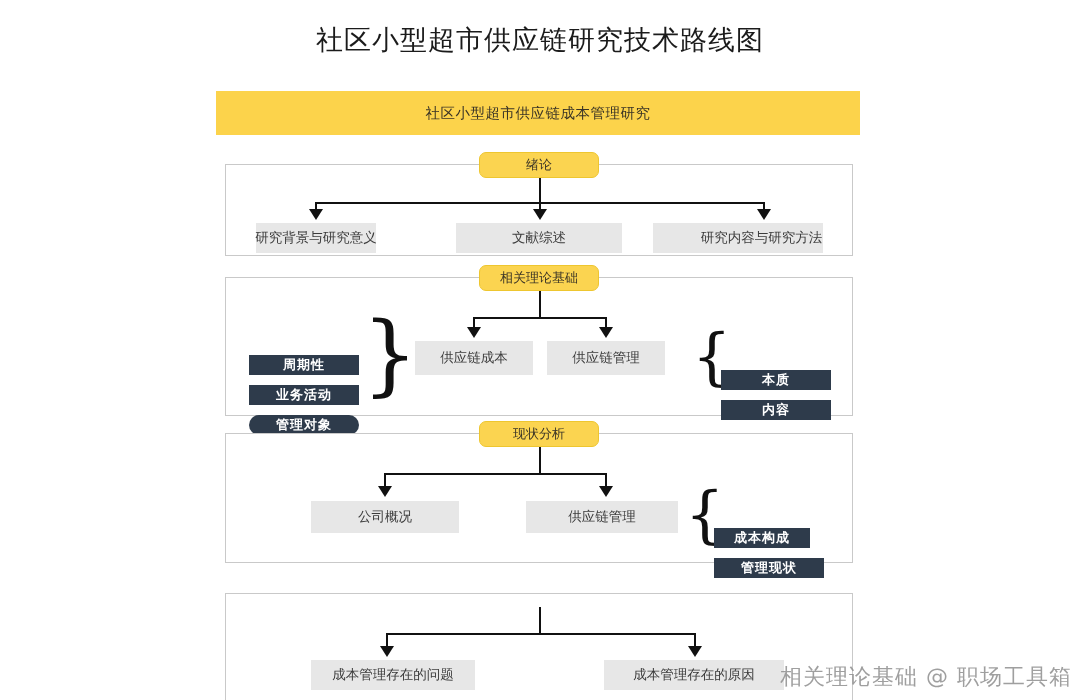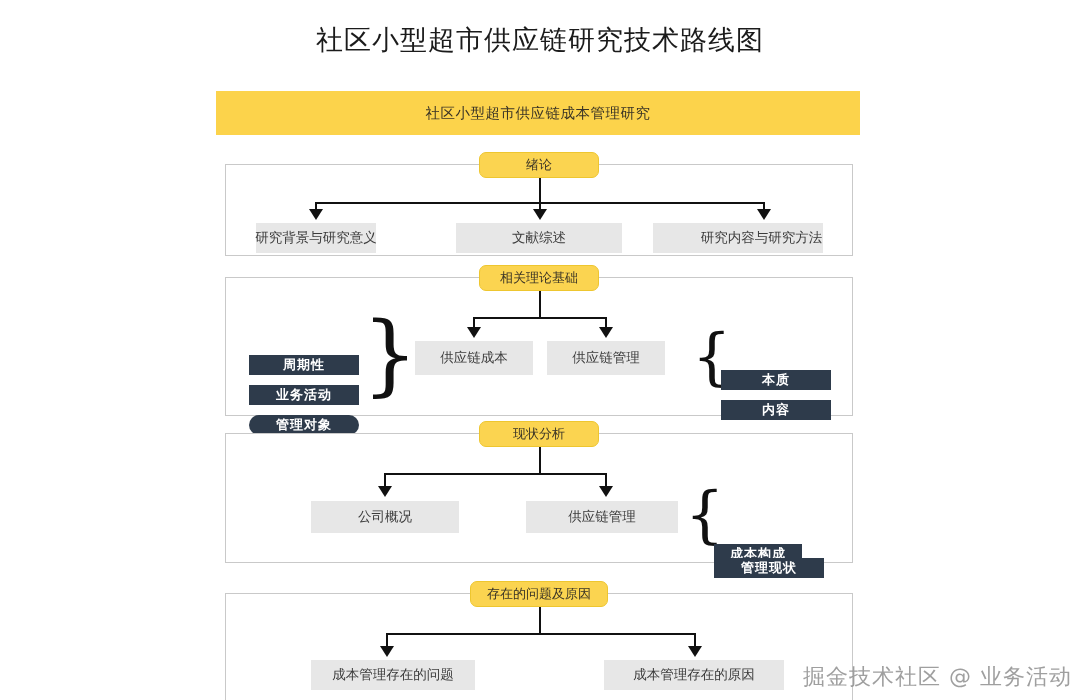--- a/index.html
+++ b/index.html
@@ -223,41 +223,40 @@
     <div class="arrow" style="left:373px; top:52px;"></div>
 
     <div class="gbox" style="left:85px;  top:67px; width:148px; height:32px;">
       <span>公司概况</span>
     </div>
     <div class="gbox" style="left:300px; top:67px; width:152px; height:32px;">
       <span>供应链管理</span>
     </div>
 
     <div class="brace" style="left:459px; top:50px;">{</div>
-    <div class="dbox" style="left:488px; top:74px; width:88px;text-align:right;">
+    <div class="dbox" style="left:488px; top:58px; width:96px;text-align:right;">
       <span>成本构成</span>
     </div>
     <div class="dbox" style="left:488px; top:88px; width:110px;">
       <span>管理现状</span>
     </div>
   </div>
 
   <div class="section" style="top:593px; height:120px;">
-    <div class="sec-title">存在的问题及原因</div>
 
     <div class="vline" style="left:313px; top:13px; height:28px;"></div>
     <div class="hline" style="left:160px; top:39px; width:310px;"></div>
     <div class="vline" style="left:160px; top:39px; height:16px;"></div>
     <div class="vline" style="left:468px; top:39px; height:16px;"></div>
     <div class="arrow" style="left:154px; top:52px;"></div>
     <div class="arrow" style="left:462px; top:52px;"></div>
 
     <div class="gbox" style="left:85px;  top:66px; width:164px; height:30px;">
       <span>成本管理存在的问题</span>
     </div>
     <div class="gbox" style="left:378px; top:66px; width:180px; height:30px;">
       <span>成本管理存在的原因</span>
     </div>
   </div>
 
-  <div class="watermark">掘金技术社区 @ 业务活动</div>
+  <div class="watermark">相关理论基础 @ 职场工具箱</div>
 
 </div>
 
 </body></html>

